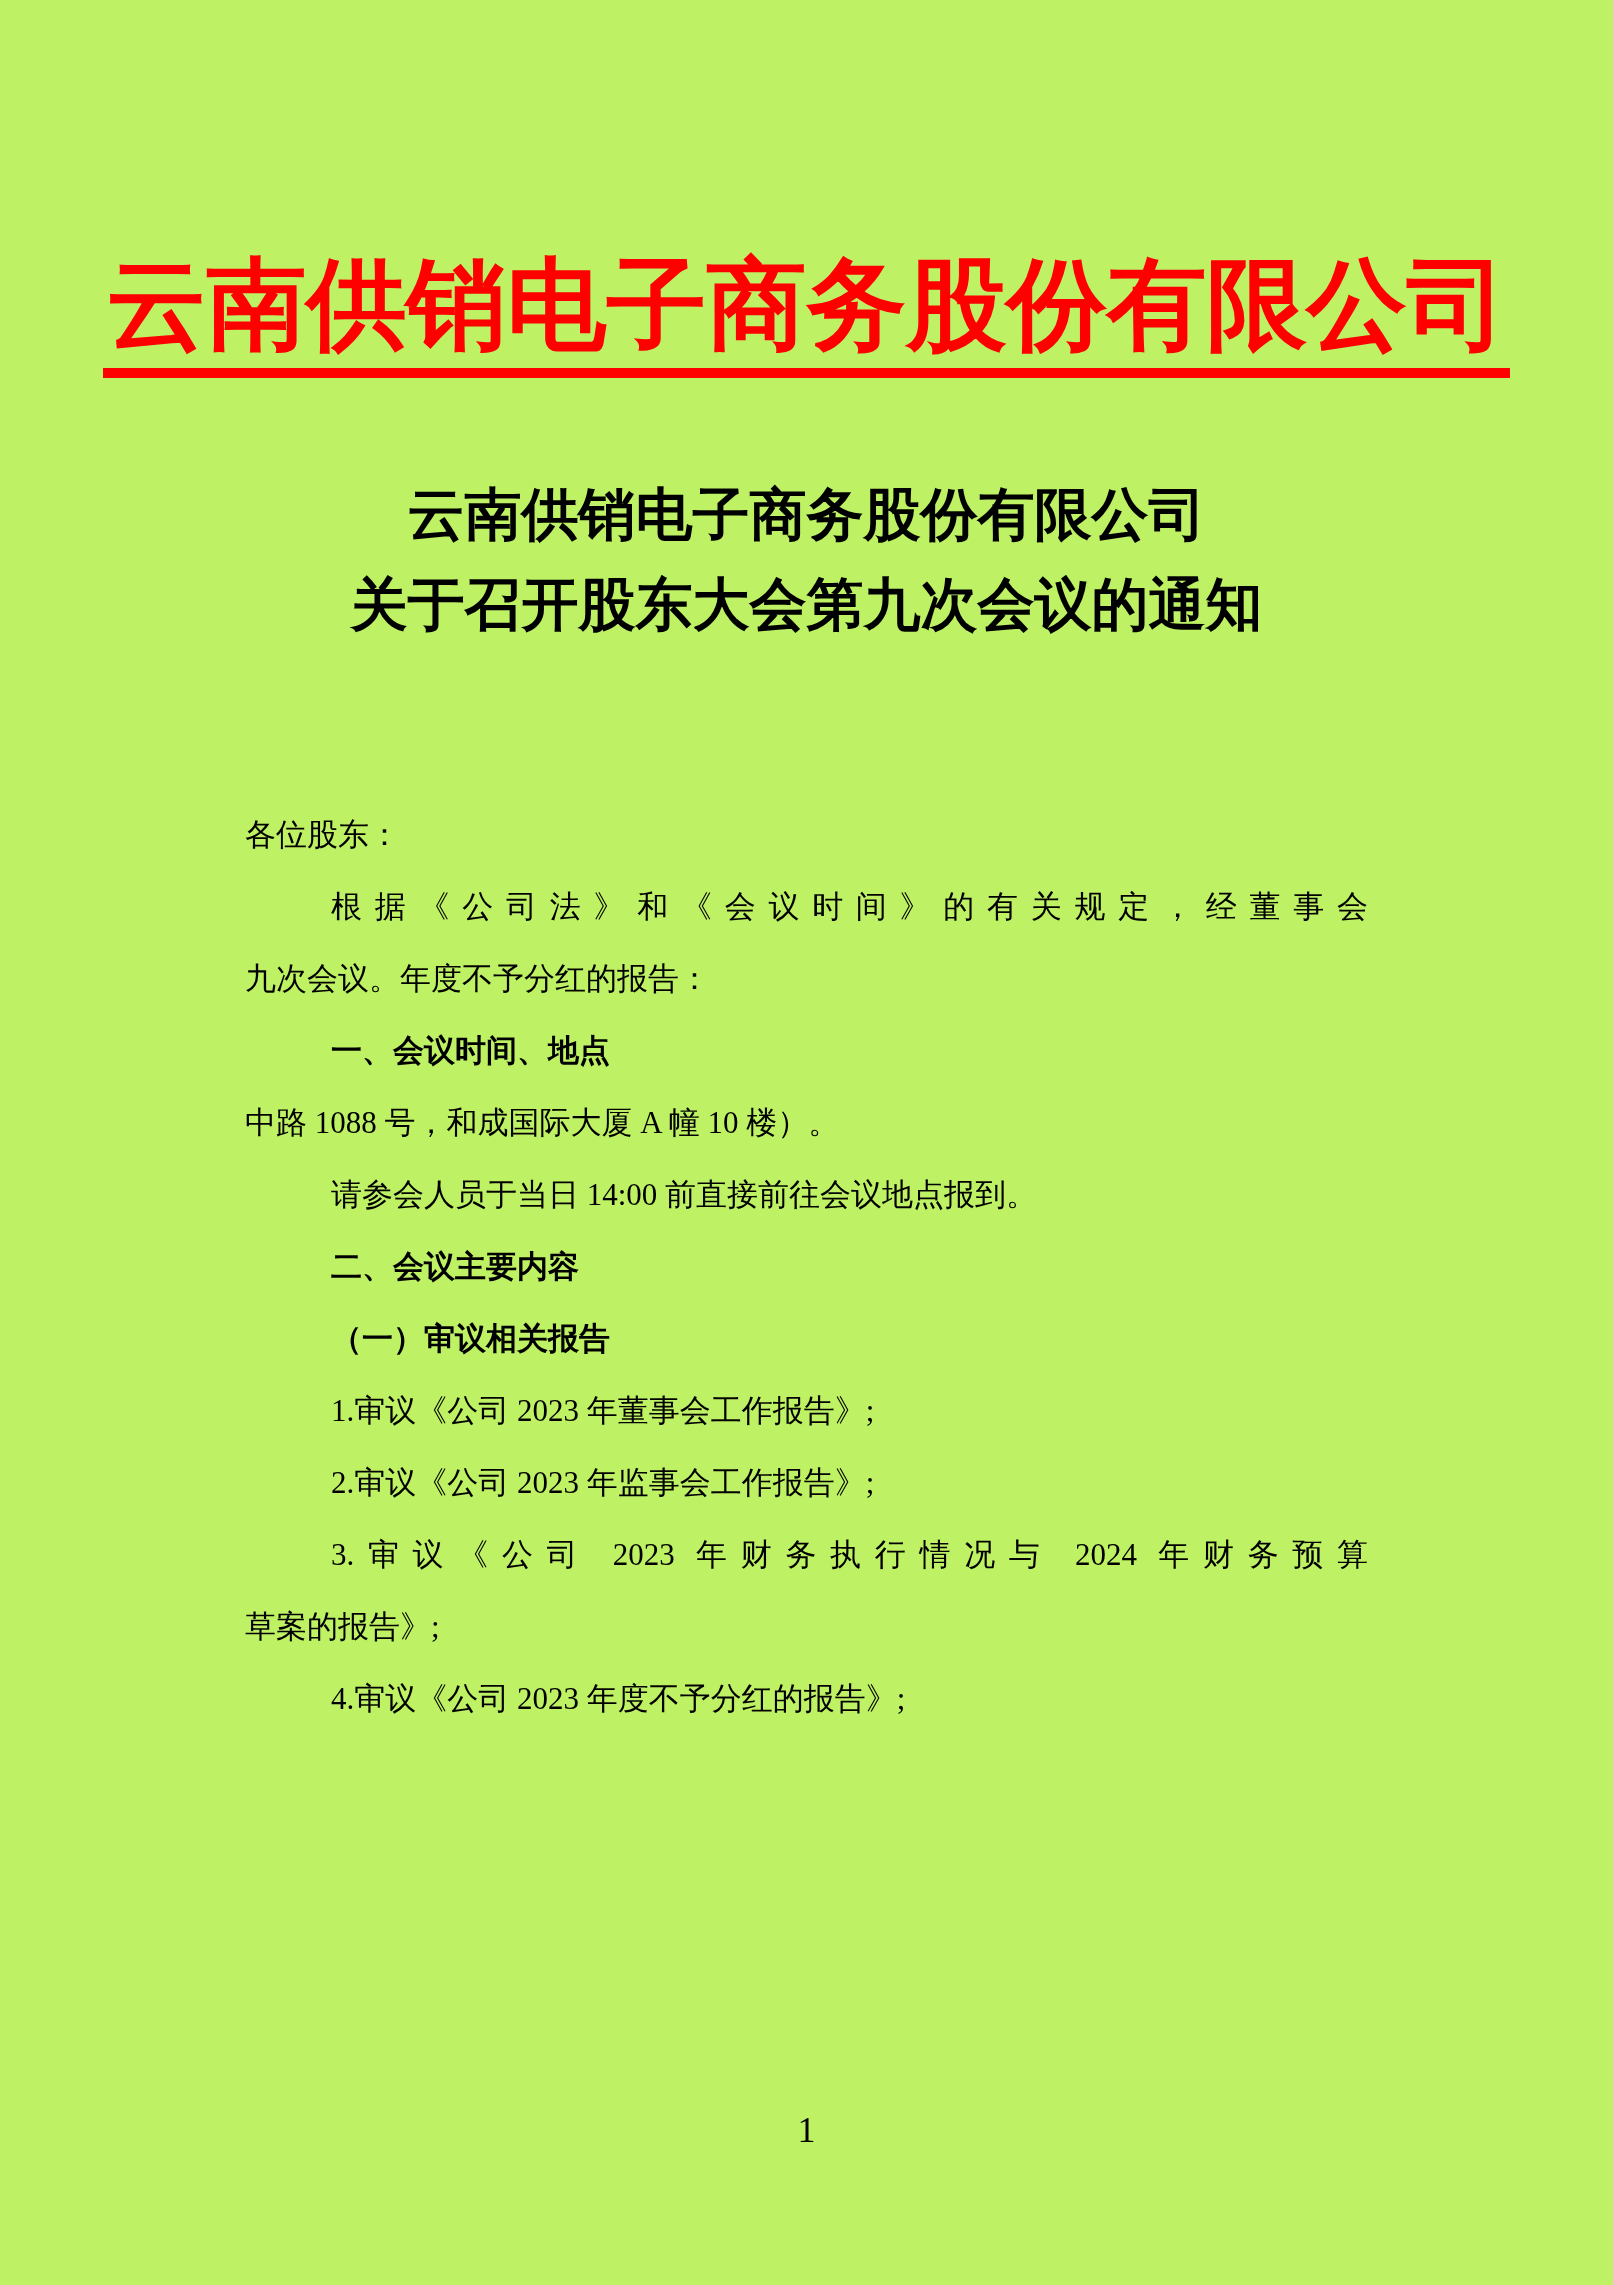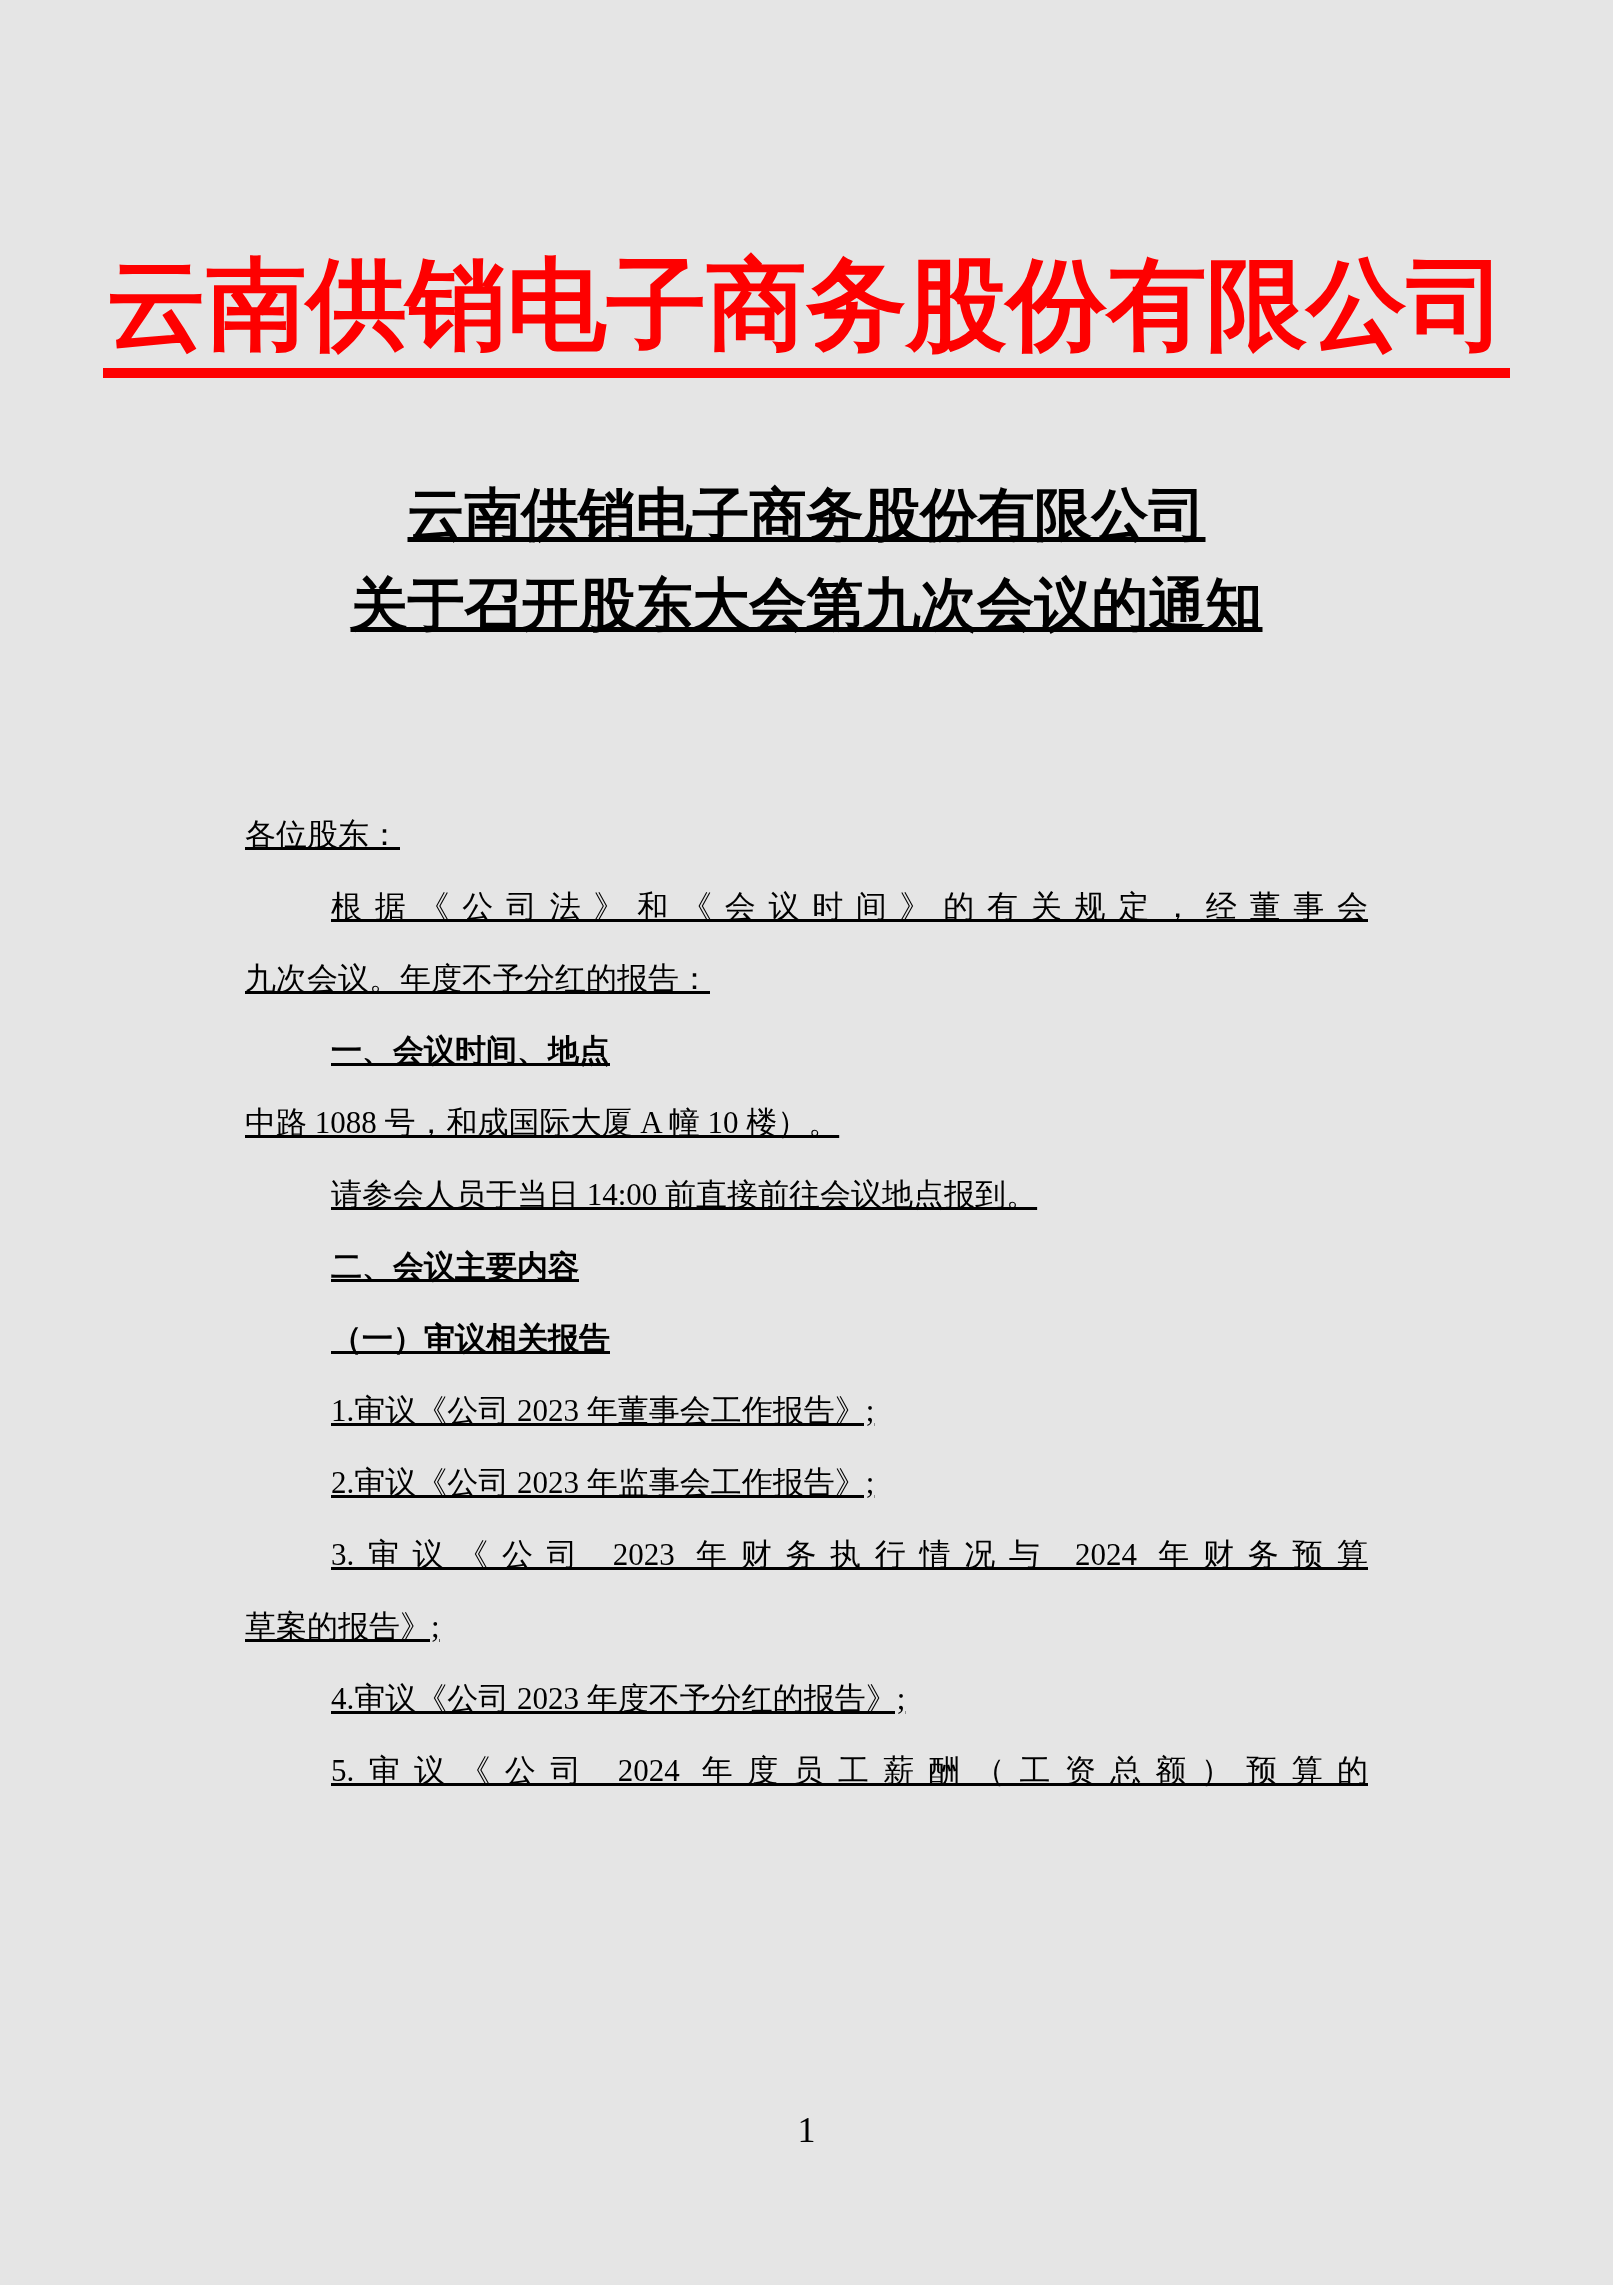--- a/index.html
+++ b/index.html
@@ -42,21 +42,21 @@
     left:0;right:0;
     top:2109px;
     text-align:center;
     font-size:36px;
     font-family:"Liberation Serif","DejaVu Serif",serif;
   }
 </style>
 </head>
 <body>
 
-<div class="page" style="background: #e5e5e5; color: rgb(0, 0, 0); text-decoration: underline;">
+<div class="page" style="background: #bef264; color: rgb(0, 0, 0);">
 
   <div class="letterhead-wrap">
     <div class="letterhead" style="color: rgb(254, 0, 0); border-bottom-color: rgb(254, 0, 0);">云南供销电子商务股份有限公司</div>
   </div>
 
   <div class="doc-title">
     <div>云南供销电子商务股份有限公司</div>
     <div>关于召开股东大会第九次会议的通知</div>
   </div>
 
@@ -67,19 +67,18 @@
       <div class="line indent hei">一、会议时间、地点</div>
       <div class="line">中路 1088 号，和成国际大厦 A 幢 10 楼）。</div>
       <div class="line indent">请参会人员于当日 14:00 前直接前往会议地点报到。</div>
       <div class="line indent hei">二、会议主要内容</div>
       <div class="line indent kai">（一）审议相关报告</div>
       <div class="line indent">1.审议《公司 2023 年董事会工作报告》;</div>
       <div class="line indent">2.审议《公司 2023 年监事会工作报告》;</div>
       <div class="line indent fill">3.审议《公司 2023 年财务执行情况与 2024 年财务预算</div>
       <div class="line">草案的报告》;</div>
       <div class="line indent">4.审议《公司 2023 年度不予分红的报告》;</div>
-      <div class="line indent fill">5.审议《公司 2024 年度员工薪酬（工资总额）预算的</div>
     </div>
 
   <div class="page-number">1</div>
 
 </div>
 
 
 </body></html>

